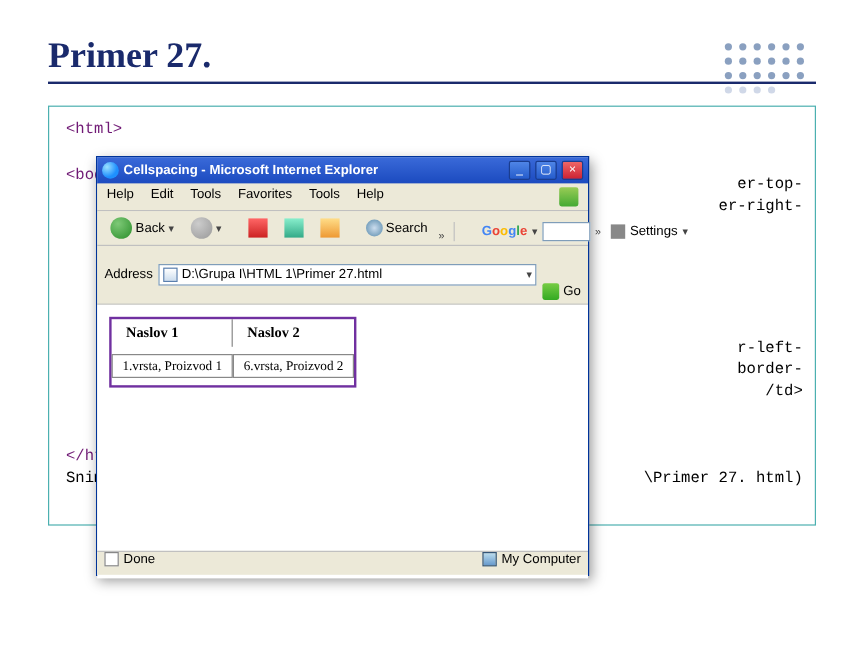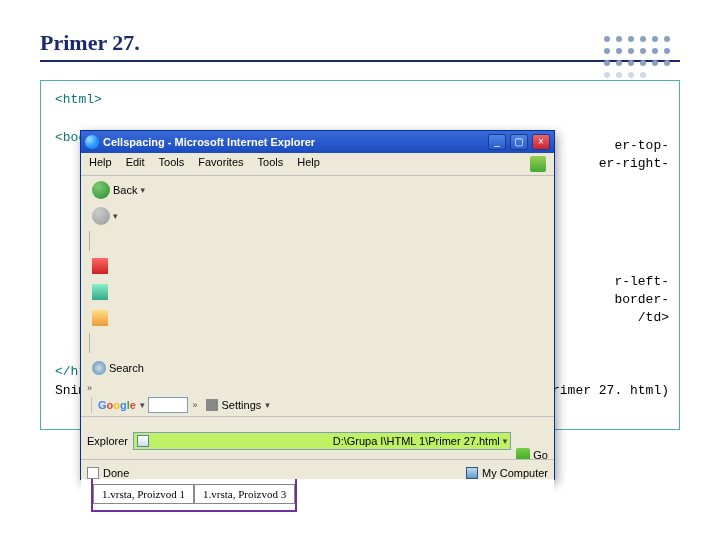--- a/index.html
+++ b/index.html
@@ -11,21 +11,21 @@
     background: #fff;
     position: relative;
     overflow: hidden;
   }
   .slide {
     position: absolute;
     inset: 0;
     padding: 30px 40px 20px 40px;
   }
   .title {
-    font-size: 22px;
+    font-size: 30px;
     font-weight: bold;
     color: #1a2a6c;
     border-bottom: 2px solid #1a2a6c;
     padding-bottom: 4px;
     margin-bottom: 18px;
     font-family: Georgia, serif;
   }
   .dots {
     position: absolute;
     top: 36px;
@@ -42,21 +42,21 @@
   .code-box {
     border: 1px solid #4bb0b0;
     padding: 10px 14px;
     font-family: "Courier New", monospace;
     font-size: 13px;
     line-height: 1.45;
     height: 350px;
     position: relative;
     background: #fff;
   }
-  .code-box .red { color: #0f766e; }
+  .code-box .red { color: #701a75; }
   .code-box .blk { color: #000; }
   .frag {
     position: absolute;
     white-space: pre;
   }
   .pagenum {
     position: absolute;
     bottom: 20px;
     right: 60px;
     font-size: 14px;
@@ -66,21 +66,21 @@
     width: 120px;
     text-align: right;
     font-family: Georgia, serif;
   }
 
   
   .ie-window {
     position: absolute;
     top: 130px;
     left: 80px;
-    width: 475px;
+    width: 411px;
     height: 350px;
     background: #ece9d8;
     border: 1px solid #003399;
     box-shadow: 2px 4px 10px rgba(0,0,0,.4);
     font-family: Tahoma, sans-serif;
     font-size: 11px;
   }
   .titlebar {
     height: 22px;
     background: linear-gradient(#3a6ad9,#1b4abf);
@@ -113,45 +113,44 @@
   .menubar {
     display: flex;
     gap: 14px;
     padding: 3px 8px;
     background: #ece9d8;
     border-bottom: 1px solid #c0c0c0;
   }
   .menubar span { cursor: default; }
   .toolbar {
     display: flex;
-    align-items: flex-start;
+    align-items: flex-end;
     padding: 3px 6px;
     gap: 4px;
     background: #ece9d8;
     border-bottom: 1px solid #c0c0c0;
-    flex-direction: column;
   }
   .tbtn {
     height: 22px;
     display: flex;
     align-items: center;
     gap: 3px;
     padding: 0 5px;
     border-radius: 3px;
     cursor: default;
   }
   .circ { width: 18px; height: 18px; border-radius: 50%; display: inline-block; }
   .sq { width: 16px; height: 16px; display: inline-block; }
   .sep { width: 1px; height: 20px; background: #b0b0b0; margin: 0 2px; }
   .google {
     flex: 1;
     display: flex;
     align-items: center;
     gap: 4px;
-    padding-left: 6px;
+    padding-left: 22px;
     border-left: 1px solid #c0c0c0;
     margin-left: 4px;
   }
   .google-logo { font-weight: bold; }
   .google input {
     width: 40px; height: 16px;
     font-size: 10px;
     border: 1px solid #7f9db9;
   }
   .addrbar {
@@ -159,26 +158,25 @@
     align-items: center;
     padding: 3px 6px;
     gap: 5px;
     background: #ece9d8;
     border-bottom: 1px solid #c0c0c0;
   }
   .addr-input {
     flex: 1;
     display: flex;
     align-items: center;
-    background: #bef264;
+    background: #ffffff;
     border: 1px solid #7f9db9;
     height: 18px;
     padding: 0 3px;
     gap: 3px;
-    text-align: right;
   }
   .addr-input .doc-ic {
     width: 12px; height: 12px;
     background: linear-gradient(#fff,#cde);
     border: 1px solid #5a7fae;
   }
   .go {
     display: flex; align-items: center; gap: 3px;
     cursor: default;
     margin-top: 28px;
@@ -212,21 +210,21 @@
     border: 1px solid #888;
     font-size: 11px;
   }
   .statusbar {
     position: absolute;
     bottom: 0; left: 0; right: 0;
     height: 20px;
     background: #ece9d8;
     border-top: 1px solid #c0c0c0;
     display: flex;
-    align-items: flex-end;
+    align-items: flex-start;
     padding: 0 6px;
     gap: 6px;
   }
   .status-cell {
     display: flex;
     align-items: center;
     gap: 4px;
   }
   .status-sep { flex: 1; }
   .done-ic {
@@ -347,41 +345,45 @@
       <input style="">
       <span class="chev">»</span>
       <span style="flex:1"></span>
       <span class="sq" style="width:12px;height:12px;background:#888"></span>
       <span>Settings</span>
       <span class="chev">▾</span>
     </div>
   </div>
 
   <div class="addrbar">
-    <span>Explorer</span>
+    <span>Address</span>
     <div class="addr-input">
       <span class="doc-ic"></span>
       <span style="flex:1;white-space:nowrap;overflow:hidden">D:\Grupa I\HTML 1\Primer 27.html</span>
       <span class="chev">▾</span>
     </div>
     <div class="go">
       <span class="goic"></span>
       <span>Go</span>
     </div>
   </div>
 
   <div class="content">
     <table class="sample">
       <tbody>
+          <tr>
+        <th>Naslov 1</th>
+        <th>Naslov 2</th>
+      </tr>
       <tr>
             <td colspan="2" style="border:none;height:6px;padding:0"></td>
           </tr>
       <tr>
         <td>1.vrsta, Proizvod 1</td>
-        <td>1.vrsta, Proizvod 3</td>
+        <td>6.vrsta, Proizvod 2</td>
       </tr>
       <tr>
             <td colspan="2" style="border:none;height:6px;padding:0"></td>
           </tr>
     </tbody>
       </table>
   </div>
 
   <div class="statusbar">
     <div class="status-cell">

